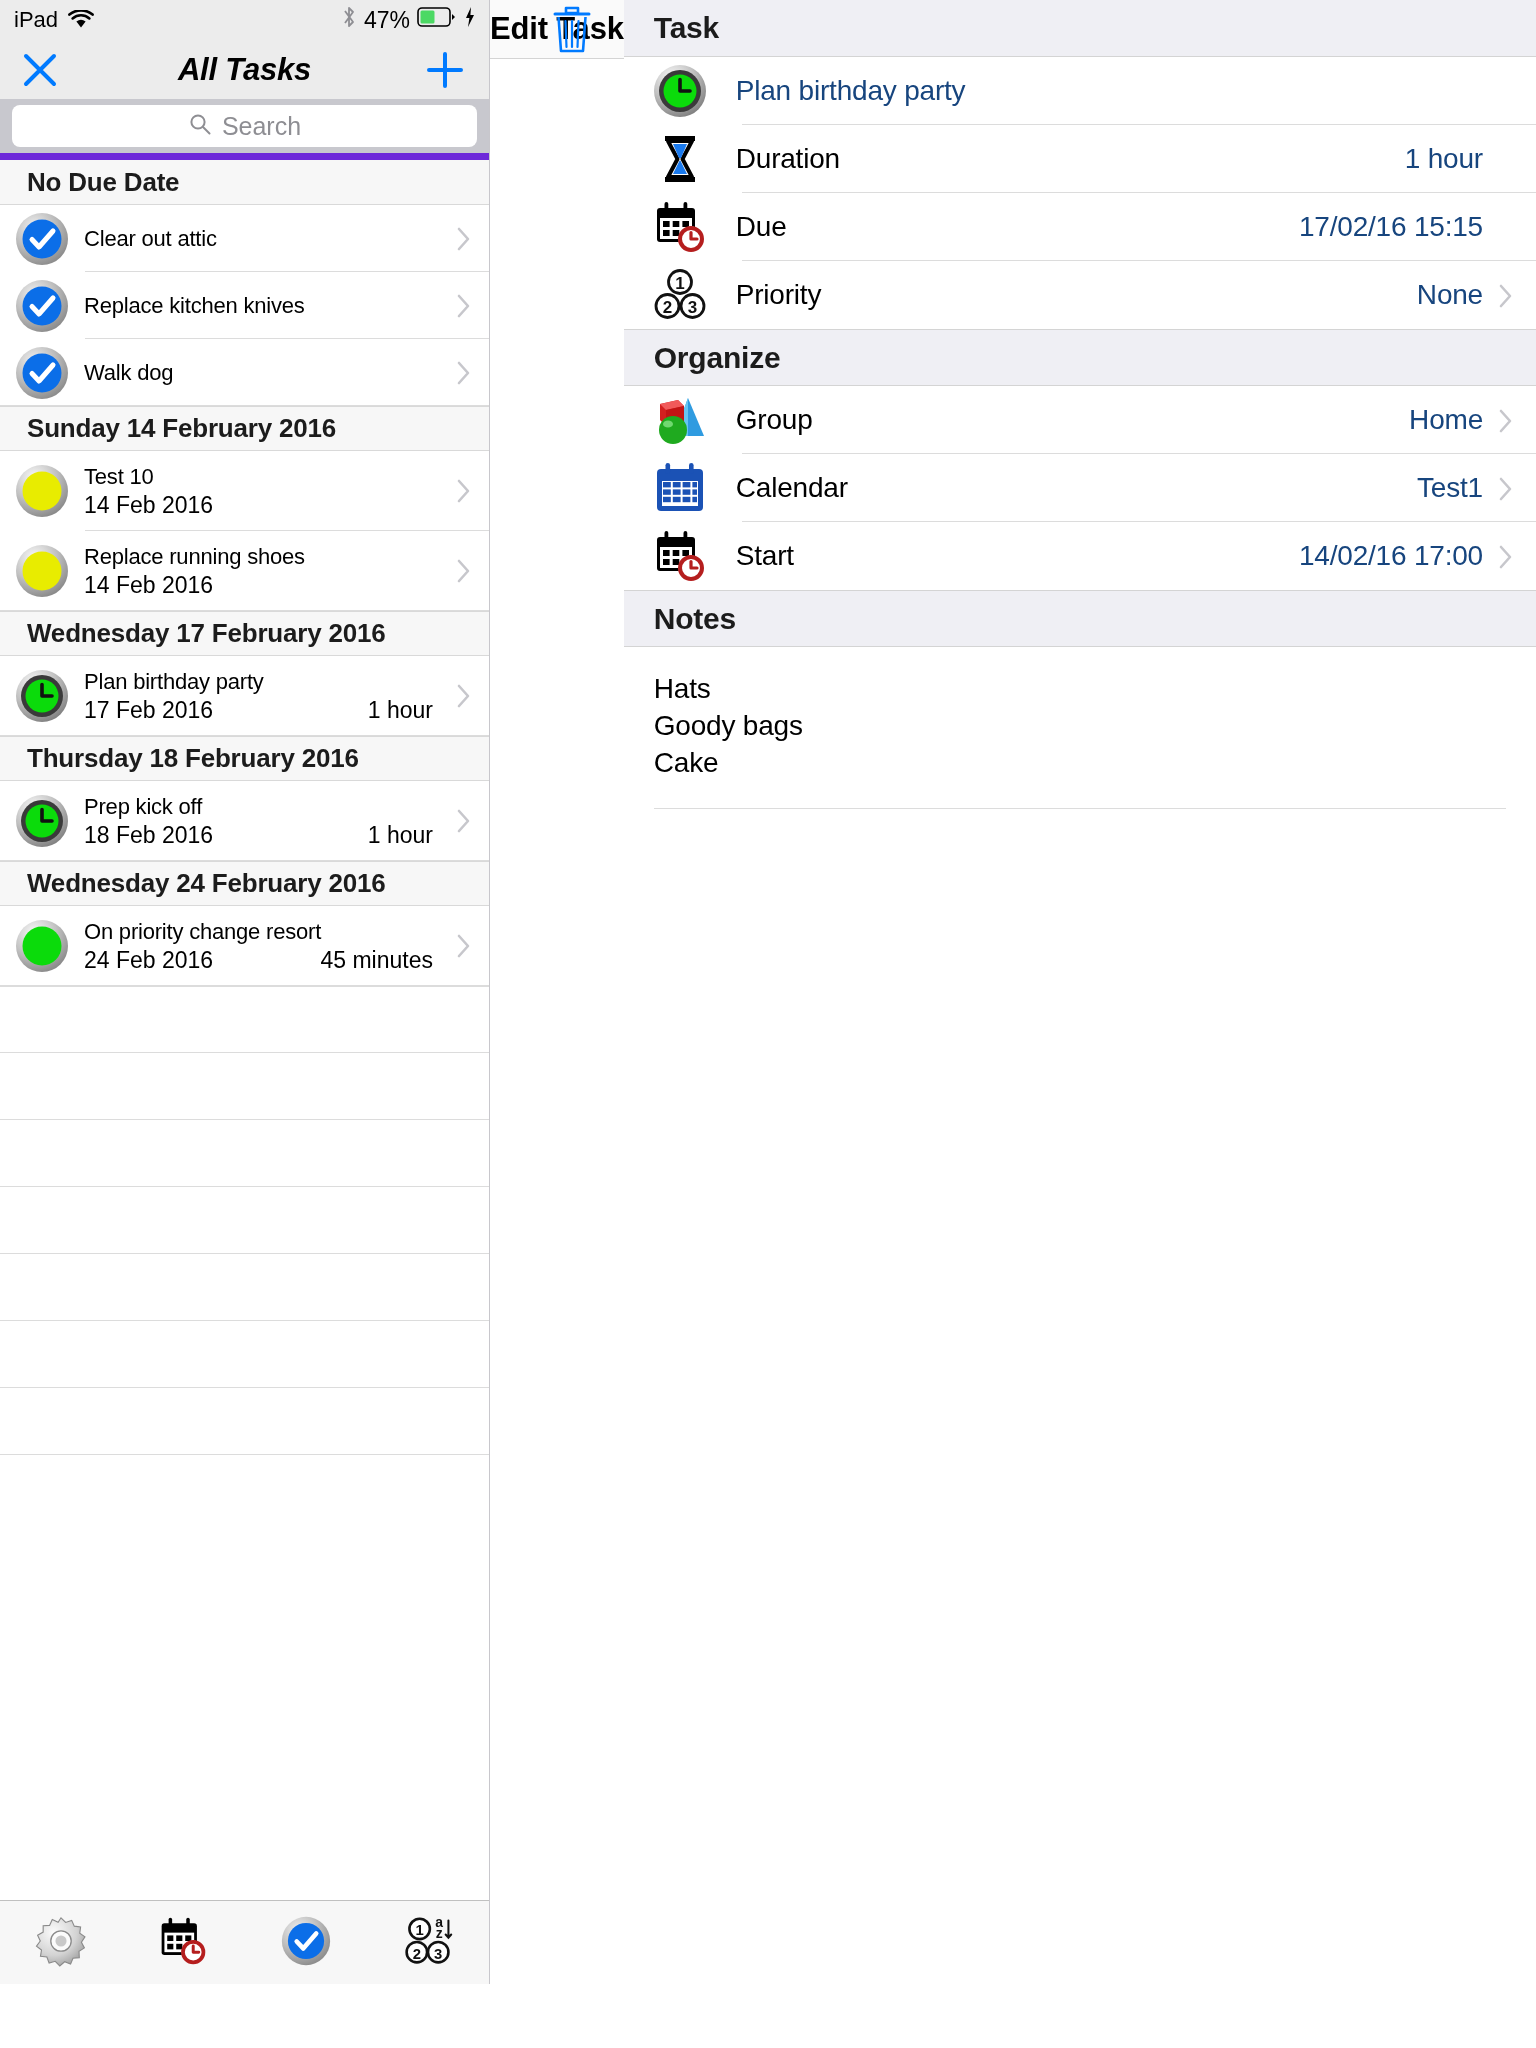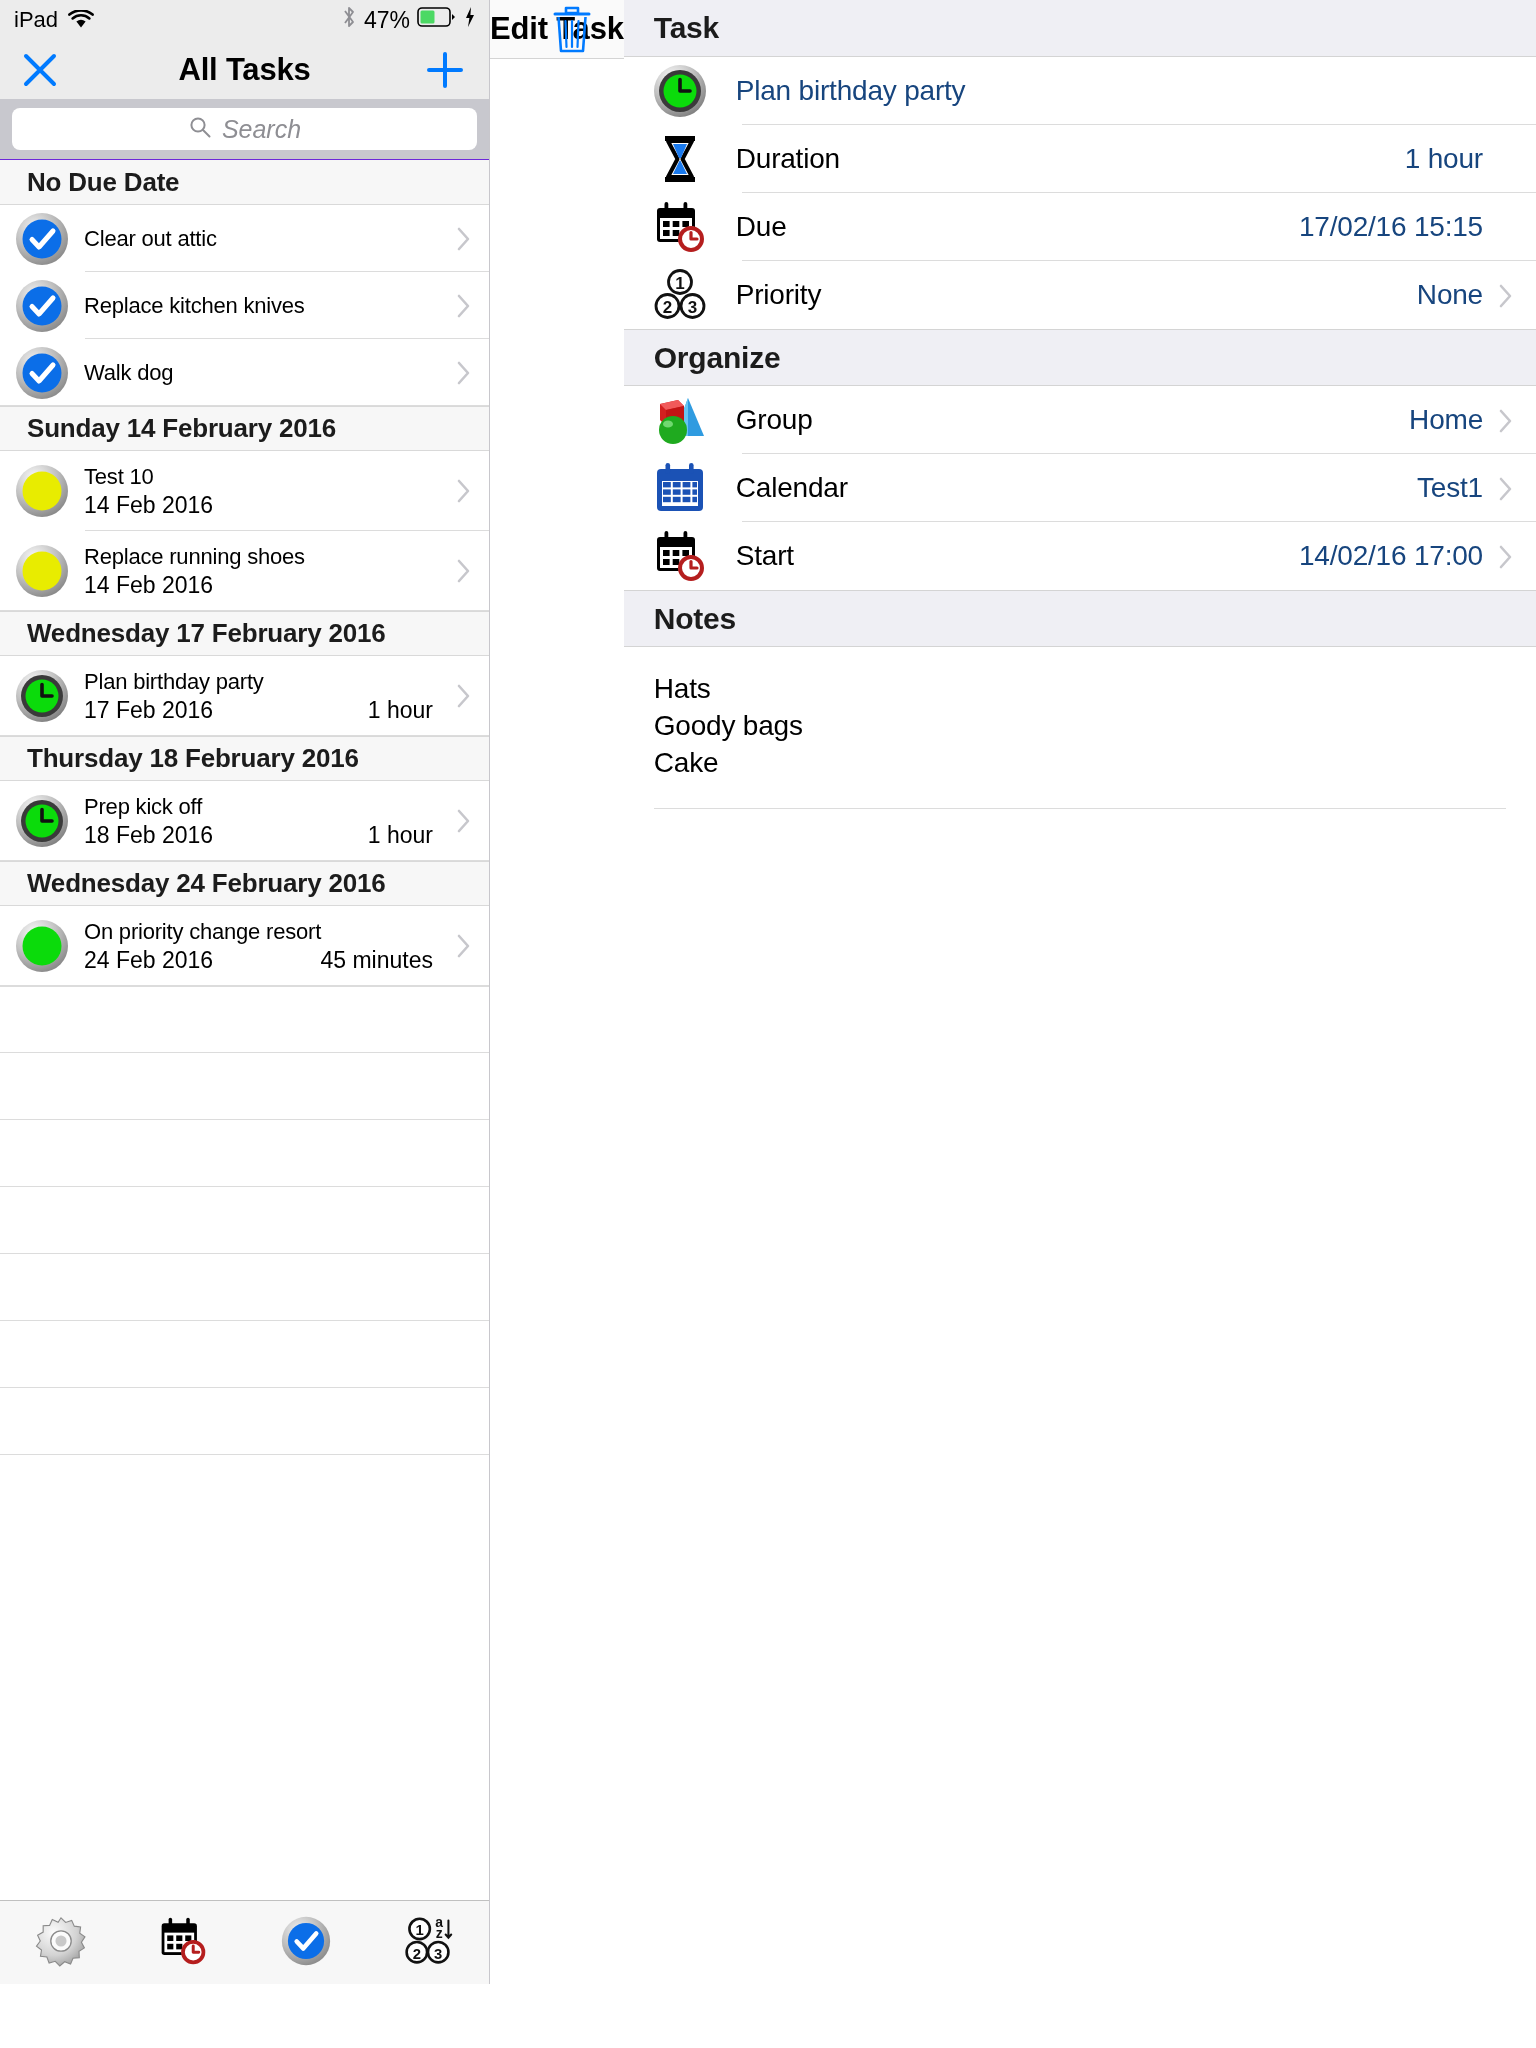--- a/index.html
+++ b/index.html
@@ -24,40 +24,40 @@
     height: 40px; background: #ececec;
     display: flex; align-items: center;
     padding: 0 14px; font-size: 22px; color: #000;
   }
   .wifi-icon { margin-left: 10px; display: inline-flex; align-items: center; }
 
   .left-navbar {
     height: 59px; background: #ececec;
     display: flex; align-items: center; justify-content: center;
     position: relative;
+    font-style: italic;
   }
   .left-navbar .nav-title {
     font-size: 31px; font-weight: 600; color: #000; letter-spacing: -0.2px;
   }
   .close-btn {
     position: absolute; left: 18px; top: 50%; transform: translateY(-50%);
     width: 44px; height: 44px; display: flex; align-items: center; justify-content: center;
     cursor: pointer;
   }
   .add-btn {
     position: absolute; right: 22px; top: 50%; transform: translateY(-50%);
     width: 44px; height: 44px; display: flex; align-items: center; justify-content: center;
     cursor: pointer;
   }
 
   .search-wrap {
     height: 61px; background: #c8c8ce;
     display: flex; align-items: center; padding: 0 12px;
-    border-bottom: 1px solid #6d28d9;
-    font-style: italic;
+    border-bottom: 7px solid #6d28d9;
   }
   .search-field {
     flex: 1; height: 42px; background: #fff; border-radius: 8px;
     display: flex; align-items: center; justify-content: center;
     position: relative;
   }
   .search-inner { display: flex; align-items: center; gap: 10px; }
   .search-placeholder { font-size: 25px; color: #8e8e93; }
 
   .list-scroll { flex: 1; overflow: hidden; background: #fff; position: relative; }

